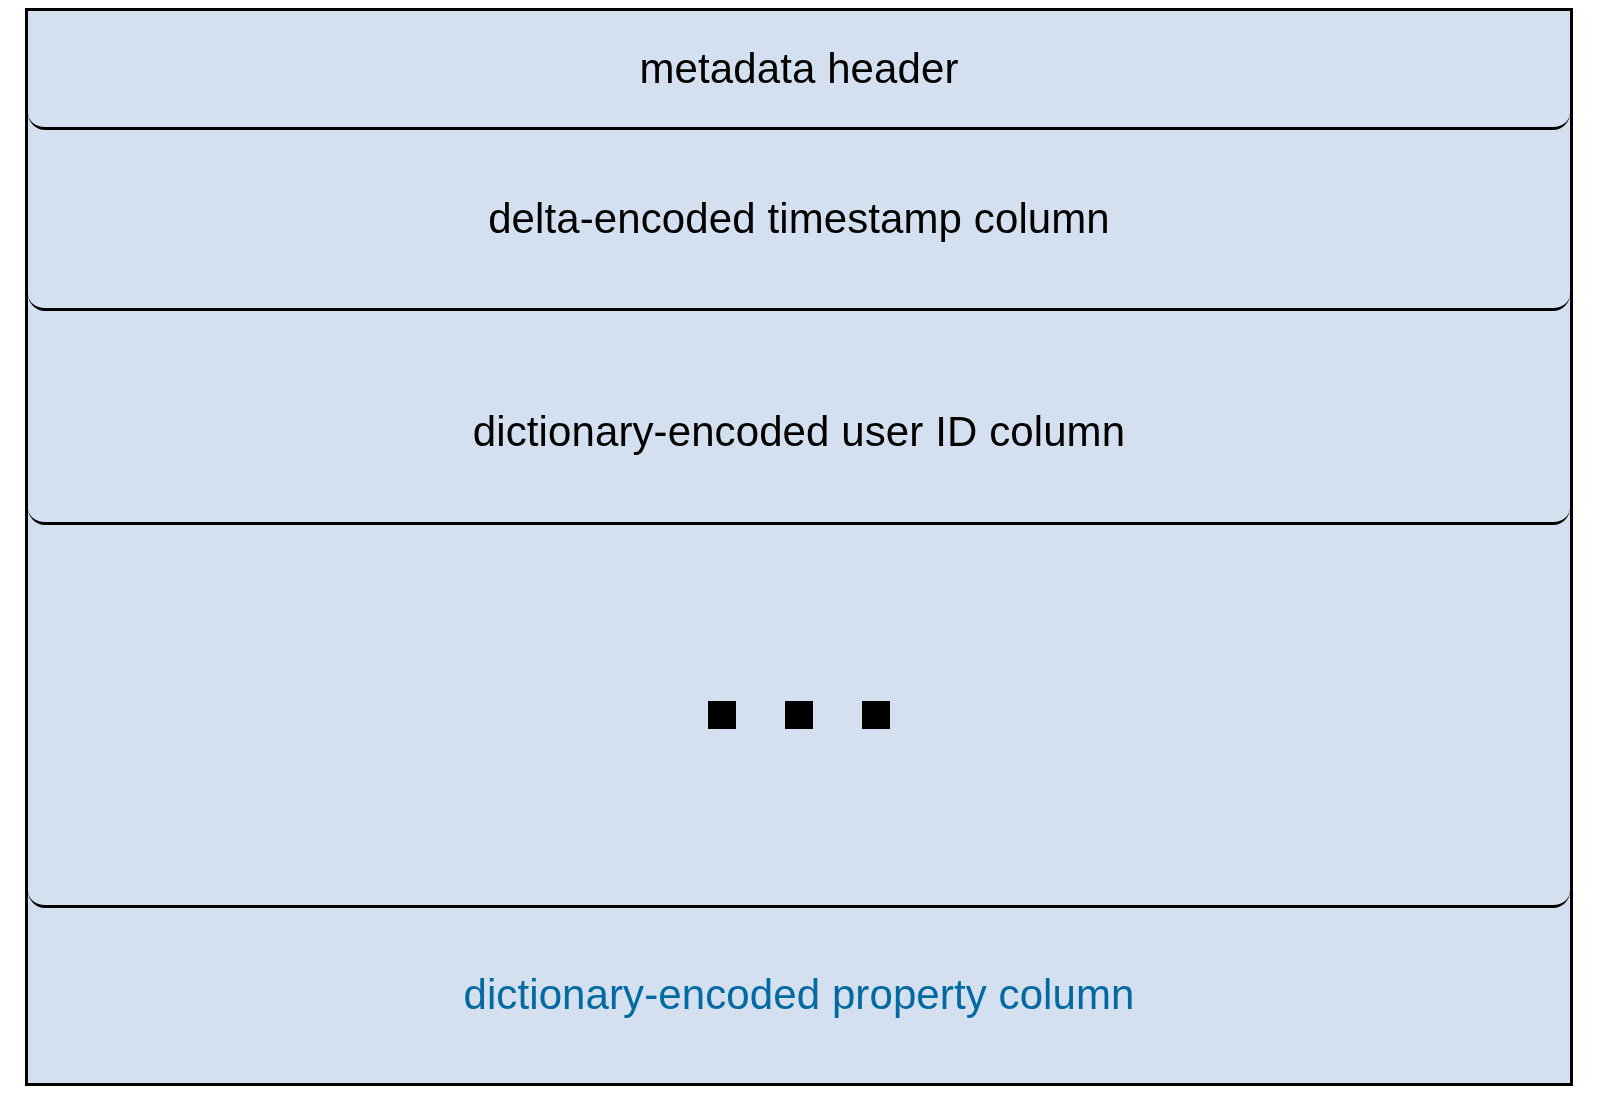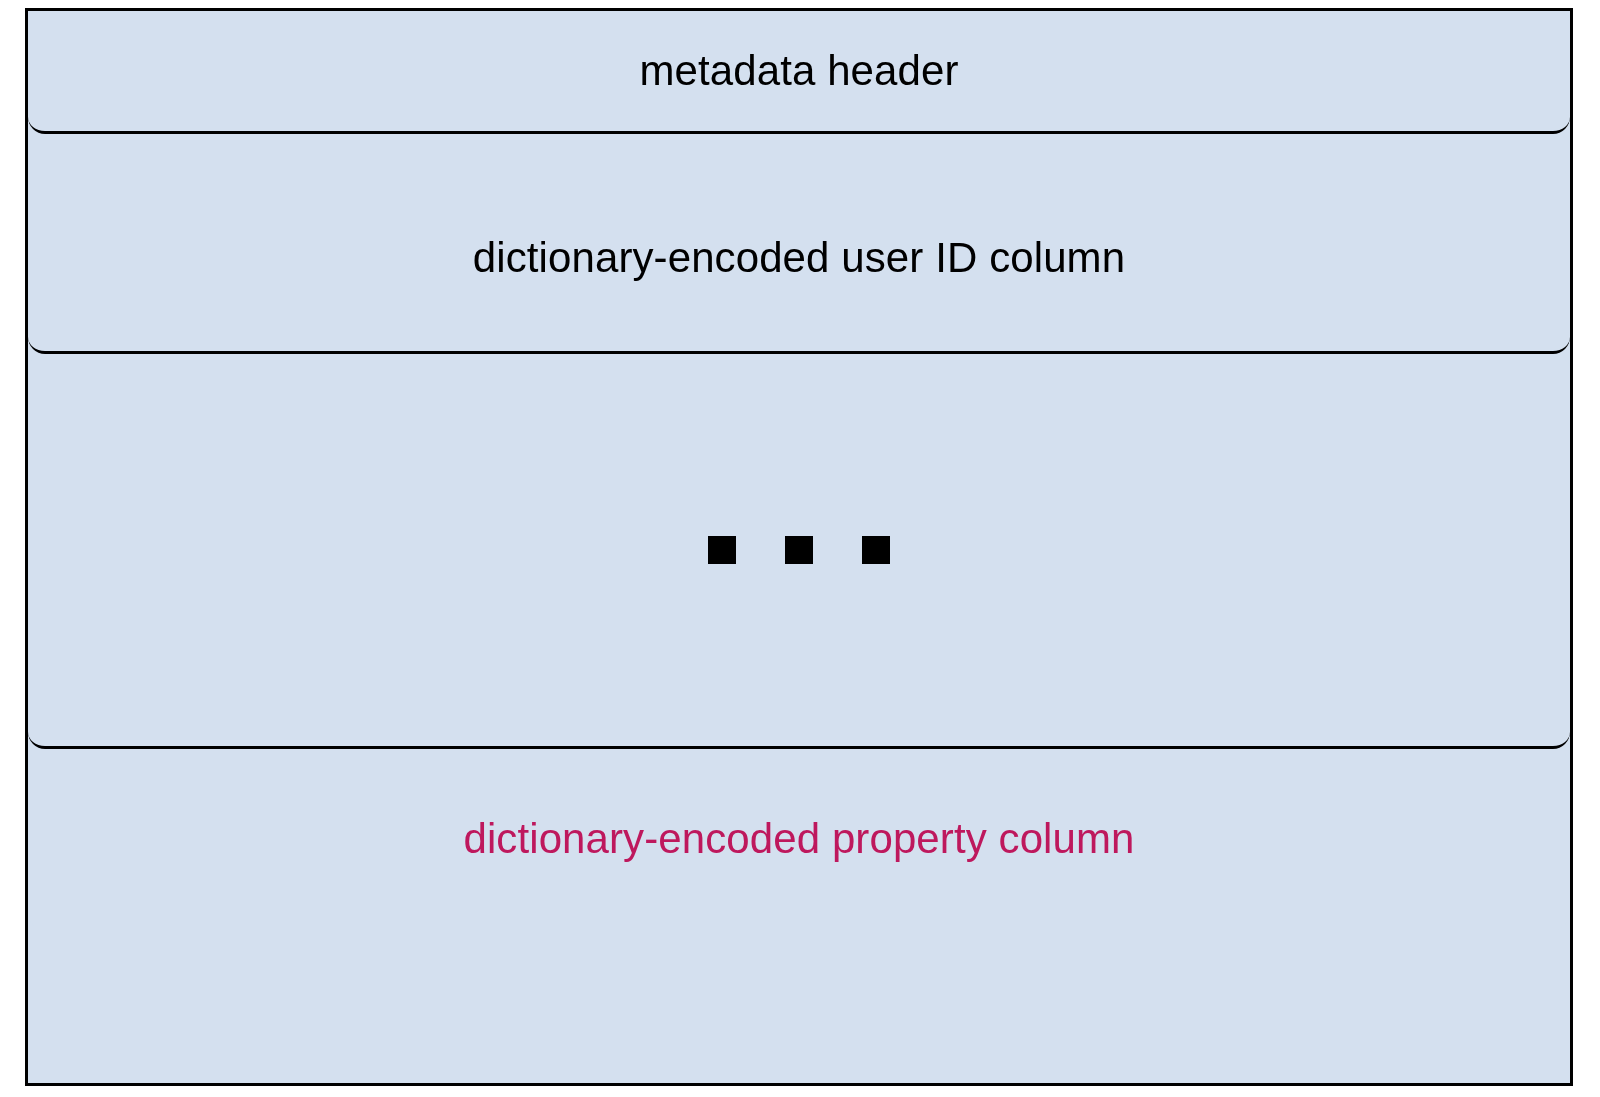--- a/index.html
+++ b/index.html
@@ -88,32 +88,35 @@
 <body>
 
 <div id="canvas" style="background: rgb(255, 255, 255);">
 
   <div class="block-stack" style="background: rgb(212, 224, 239); border-color: rgb(0, 0, 0);">
 
     <div class="block-row row-h-metadata" style="background: rgb(212, 224, 239);">
       <span class="row-label" style="color: rgb(0, 0, 0);">metadata header</span>
     </div>
 
+    <div class="block-row row-h-timestamp" style="background: rgb(212, 224, 239);">
+      <span class="row-label" style="color: rgb(0, 0, 0);">delta-encoded timestamp column</span>
+    </div>
 
     <div class="block-row row-h-userid" style="background: rgb(212, 224, 239); margin-top: 32px;">
       <span class="row-label" style="color: rgb(0, 0, 0);">dictionary-encoded user ID column</span>
     </div>
 
     <div class="block-row row-h-ellipsis" style="background: rgb(212, 224, 239);">
       <div class="ellipsis-group" id="ellipsis-group">
           <span class="ellipsis-square" style="width: 28px; height: 28px;"></span>
           <span class="ellipsis-square" style="width: 28px; height: 28px;"></span>
           <span class="ellipsis-square" style="width: 28px; height: 28px;"></span>
         </div>
     </div>
 
     <div class="block-row row-h-property" style="background: rgb(212, 224, 239);">
-      <span class="row-label" style="color: #be185d;">dictionary-encoded property column</span>
+      <span class="row-label" style="color: #0369a1;">dictionary-encoded property column</span>
     </div>
 
   </div>
 
 </div>
 
 </body></html>

